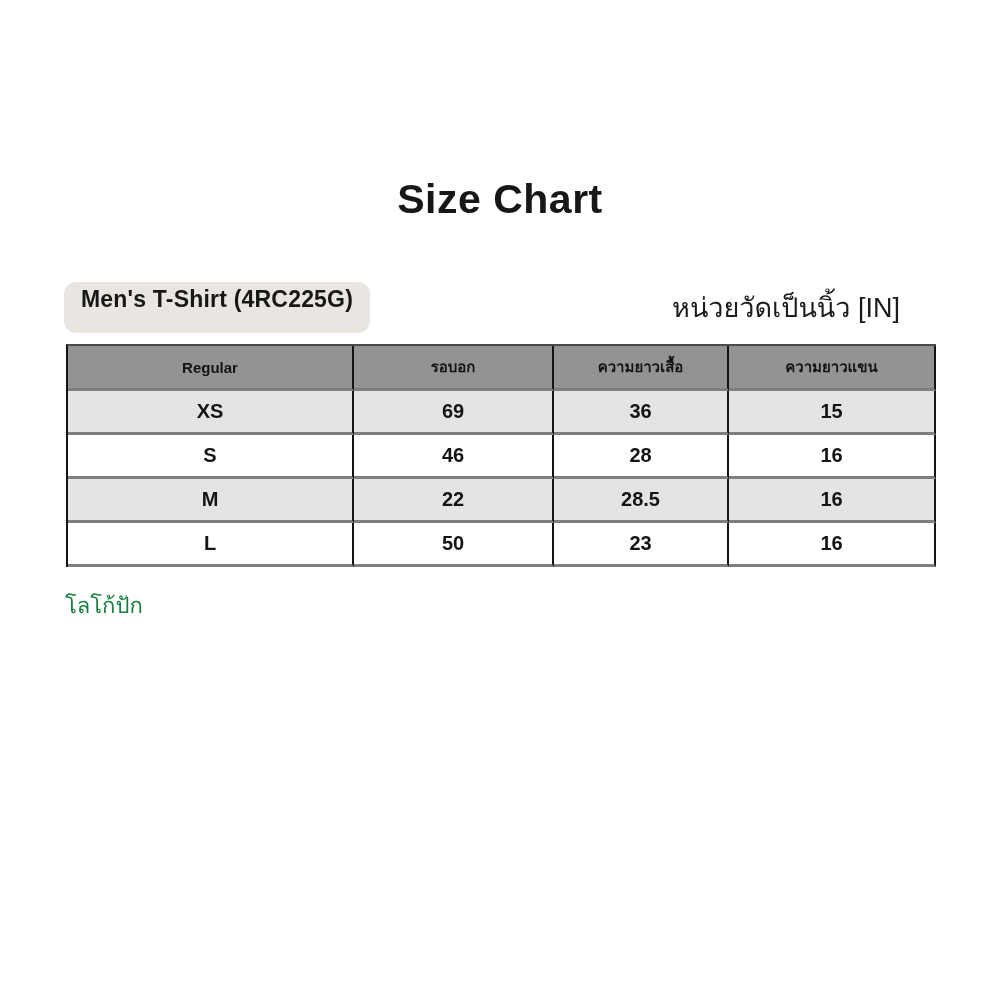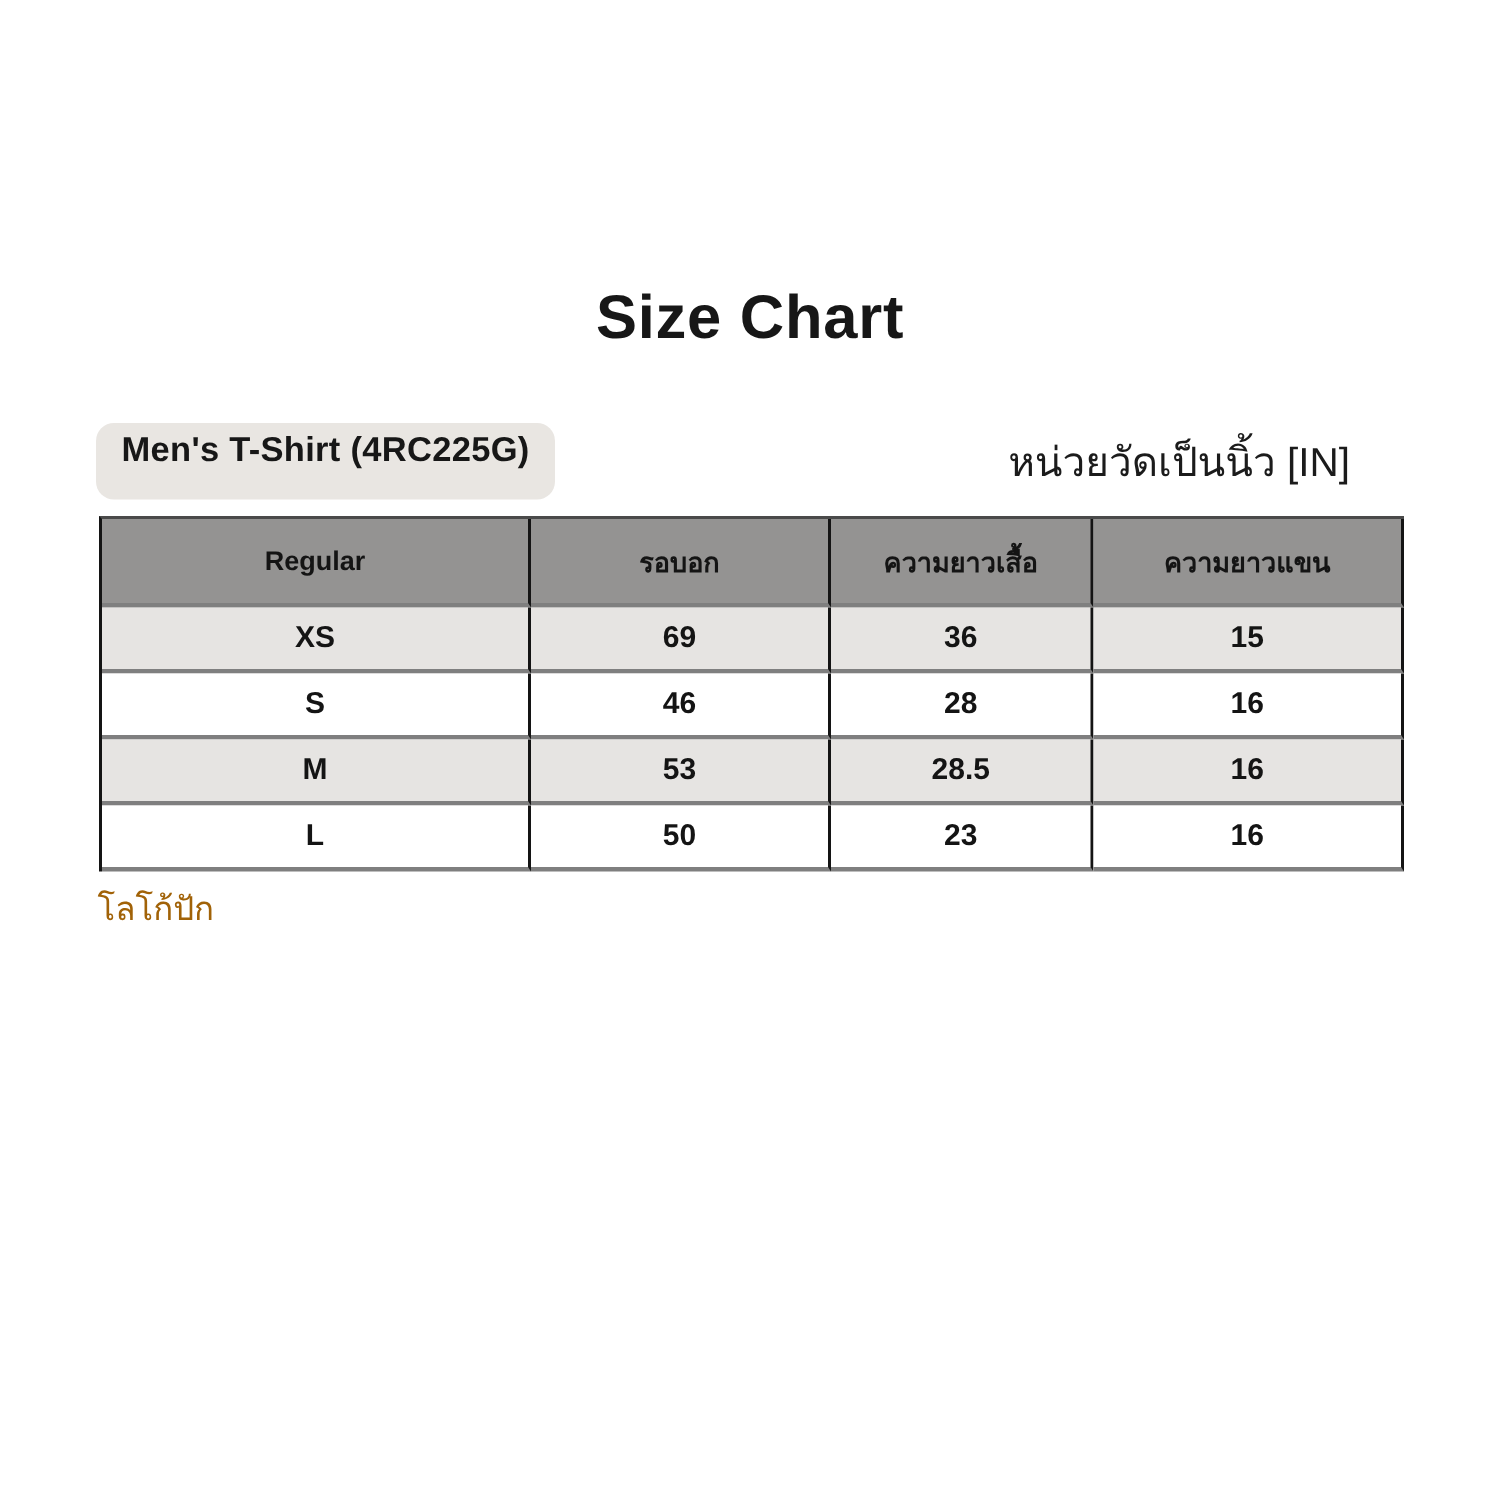--- a/index.html
+++ b/index.html
@@ -16,21 +16,20 @@
     overflow: hidden;
   }
   .title {
     position: absolute;
     top: 176px; left: 0; width: 1000px;
     text-align: center;
     font-size: 41px;
     font-weight: 700;
     letter-spacing: 0.5px;
     color: #171717;
-    margin-top: 12px;
   }
   .meta-row {
     position: absolute;
     top: 282px; left: 64px; right: 100px;
     display: flex;
     justify-content: space-between;
     align-items: center;
   }
   .pill {
     background: #e9e6e2;
@@ -58,39 +57,39 @@
   }
   .size-table th, .size-table td {
     border-right: 2px solid #141414;
     border-bottom: 3px solid #7f7f7f;
     text-align: center;
     vertical-align: middle;
     overflow: hidden;
   }
   .size-table th {
     background: #949392;
-    height: 59px;
-    font-size: 18px;
+    height: 45px;
+    font-size: 15px;
     font-weight: 700;
     color: #141414;
   }
   .size-table td {
     background: #ffffff;
     height: 44px;
     font-size: 20px;
     font-weight: 700;
     color: #141414;
   }
   .size-table tr.alt td { background: #e6e4e2; margin-top: 24px; }
   .footer-note {
     position: absolute;
     left: 65px; top: 588px;
     font-size: 22px;
     font-weight: 400;
-    color: #a16207;
+    color: #15803d;
   }
 </style>
 </head>
 <body>
 
 <div class="canvas">
 
   <div class="title">Size Chart</div>
 
   <div class="meta-row">
@@ -121,21 +120,21 @@
         <td>15</td>
       </tr>
       <tr>
         <td>S</td>
         <td>46</td>
         <td>28</td>
         <td>16</td>
       </tr>
       <tr class="alt">
         <td>M</td>
-        <td>53</td>
+        <td>22</td>
         <td>28.5</td>
         <td>16</td>
       </tr>
       <tr>
         <td>L</td>
         <td>50</td>
         <td>23</td>
         <td>16</td>
       </tr>
     </tbody>

